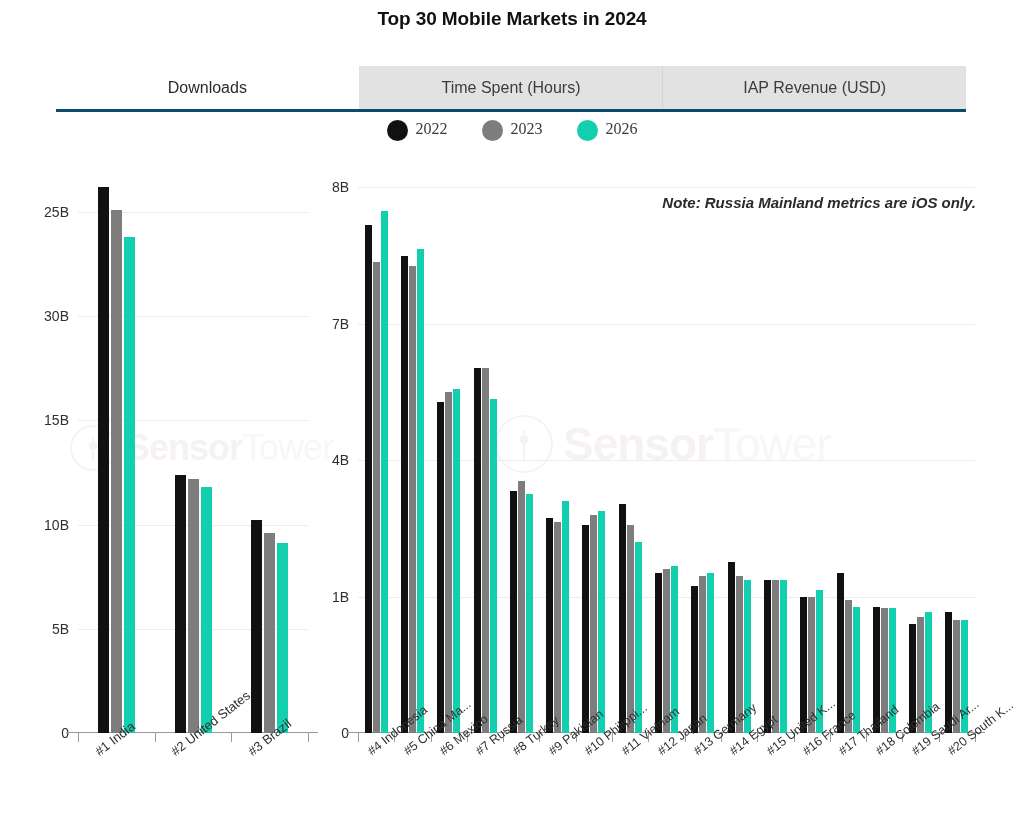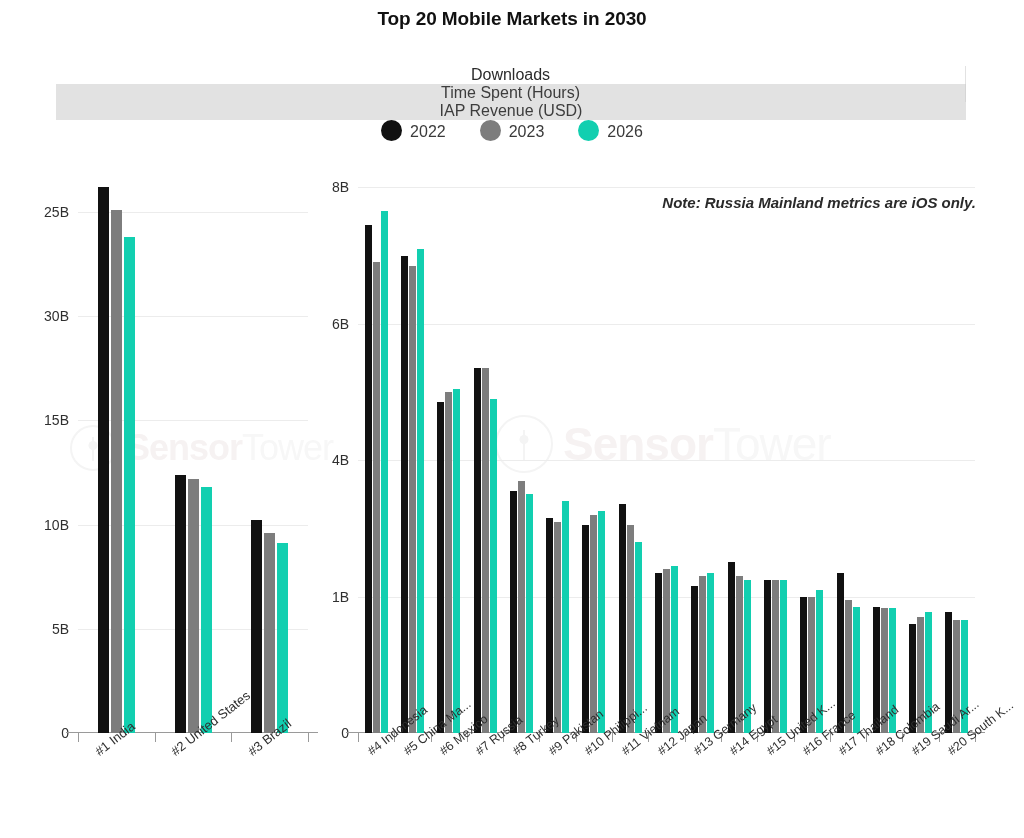--- a/index.html
+++ b/index.html
@@ -20,22 +20,21 @@
     font-size: 19px; font-weight: bold; color: #111;
     letter-spacing: -0.1px;
   }
 
   
   .tabbar {
     position: absolute; left: 56px; top: 66px;
     width: 910px; height: 46px;
     display: flex;
     background: #e2e2e2;
-    border-bottom: 1px solid #0c4a6e;
-    flex-direction: column;
+    border-bottom: 3px solid #0c4a6e;
   }
   .tab {
     flex: 1 1 0;
     display: flex; align-items: center; justify-content: center;
     font-size: 16px; color: #3d3d3d;
     background: #e2e2e2;
     border-right: 1px solid #d5d5d5;
     cursor: pointer;
     user-select: none;
   }
@@ -45,21 +44,21 @@
     color: #2b2b2b;
     border-right: 1px solid #e2e2e2;
   }
 
   
   .legend {
     position: absolute; top: 120px; left: 0; width: 1024px;
     display: flex; justify-content: center; align-items: center;
     gap: 34px;
   }
-  .legend-item { display: flex; align-items: flex-end; gap: 8px; }
+  .legend-item { display: flex; align-items: flex-start; gap: 8px; font-family: Liberation Serif, serif; }
   .legend-dot { width: 21px; height: 21px; border-radius: 50%; display:block; }
   .legend-label { font-size: 16px; color: #3a3a3a; }
 
   
   .panel { position: absolute; }
   #panel-left  { left: 0px;   top: 150px; width: 330px; height: 688px; }
   #panel-right { left: 330px; top: 150px; width: 694px; height: 688px; }
 
   .plotarea { position: absolute; }
   
@@ -155,21 +154,21 @@
   .wm-text { font-size: 46px; font-weight: bold; letter-spacing: -1px; white-space: nowrap; }
   #wm-left .wm-text { font-size: 36px; }
   .wm-a { color: #f6f2f2; }
   .wm-b { color: #f7f7f7; font-weight: normal; }
 </style>
 </head>
 <body>
 
 <div id="root">
 
-  <div class="title">Top 20 Mobile Markets in 2030</div>
+  <div class="title">Top 30 Mobile Markets in 2024</div>
 
   <div class="tabbar">
     <div class="tab active">
       <span>Downloads</span>
     </div>
     <div class="tab">
       <span>Time Spent (Hours)</span>
     </div>
     <div class="tab">
       <span>IAP Revenue (USD)</span>
@@ -249,21 +248,21 @@
   </div>
 
   <div class="panel" id="panel-right">
     <div class="plotarea" id="plot-right">
         <div class="ytick" style="top: 573px;">0</div>
         <div class="gridline" style="top: 436.571px;"></div>
         <div class="ytick" style="top: 436.571px;">1B</div>
         <div class="gridline" style="top: 300.143px;"></div>
         <div class="ytick" style="top: 300.143px;">4B</div>
         <div class="gridline" style="top: 163.714px;"></div>
-        <div class="ytick" style="top: 163.714px;">6B</div>
+        <div class="ytick" style="top: 163.714px;">7B</div>
         <div class="gridline" style="top: 27.2857px;"></div>
         <div class="ytick" style="top: 27.2857px;">8B</div>
         <div class="axis-baseline"></div>
         <div class="bars">
           <div class="group" title="#4 Indonesia">
             <div class="bar" style="height: 508.196px; background: rgb(17, 17, 17);"></div>
             <div class="bar" style="height: 470.679px; background: rgb(125, 125, 125);"></div>
             <div class="bar" style="height: 521.839px; background: rgb(18, 207, 176);"></div>
           </div>
           <div class="group" title="#5 China Ma...">

